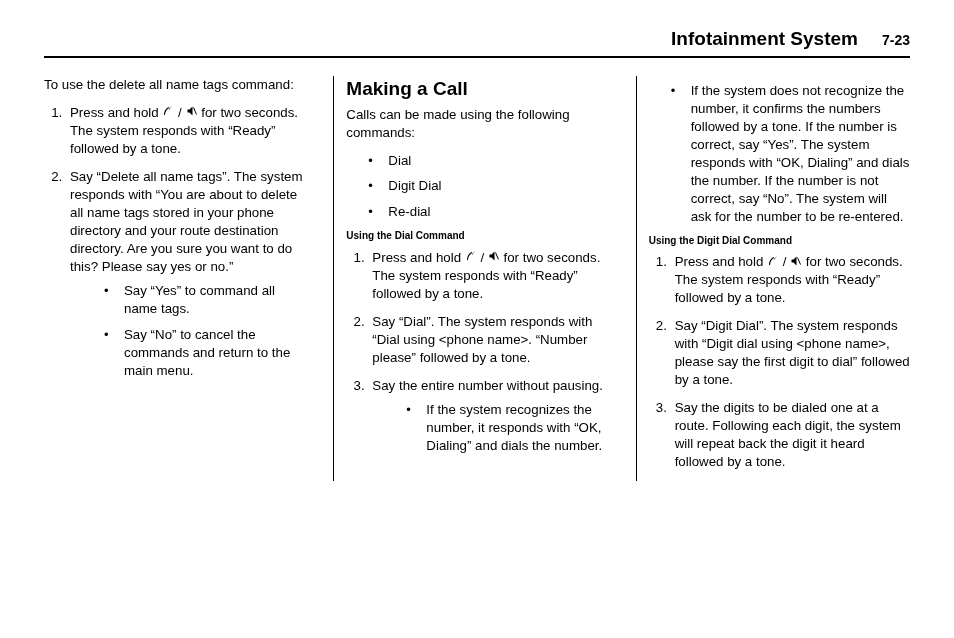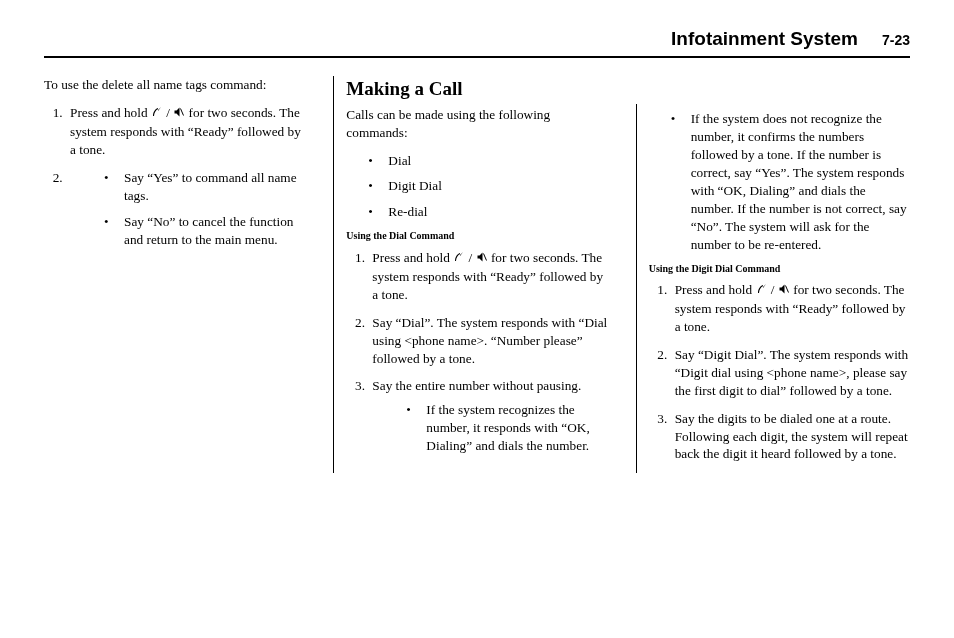--- a/index.html
+++ b/index.html
@@ -1,25 +1,25 @@
 <!DOCTYPE html>
 <html><head>
 <meta charset="utf-8">
 <style>
   * { box-sizing: border-box; margin: 0; padding: 0; }
   html, body { width: 954px; height: 638px; background: #fff; font-family: Arial, Helvetica, sans-serif; color: #000; }
   .page { width: 954px; height: 638px; padding: 28px 44px 20px 44px; position: relative; }
   .header { display: flex; justify-content: flex-end; align-items: baseline; border-bottom: 2.5px solid #000; padding-bottom: 6px; margin-bottom: 18px; }
   .header-title { font-weight: bold; font-size: 19px; margin-right: 24px; }
   .header-page { font-weight: bold; font-size: 14px; }
-  .columns { display: flex; gap: 16px; font-family: Liberation Serif, serif; }
+  .columns { display: flex; gap: 16px; }
   .col { flex: 1; padding: 0 12px; font-size: 13.3px; line-height: 1.35; }
   .col + .col { border-left: 1px solid #000; }
   .col:first-child { padding-left: 0; }
-  .col:last-child { padding-right: 0; margin-top: 28px; }
+  .col:last-child { padding-right: 0; }
   .para { margin-bottom: 10px; }
   .h2 { font-weight: bold; font-size: 19px; margin-bottom: 4px; }
   .h3 { font-weight: bold; font-size: 10px; margin-bottom: 6px; margin-top: 6px; }
   ol { list-style: decimal; padding-left: 22px; margin-bottom: 8px; }
   ol > li { margin-bottom: 10px; padding-left: 4px; }
   ul.bullets { list-style: none; padding-left: 28px; margin-bottom: 8px; }
   ul.bullets > li { position: relative; margin-bottom: 8px; padding-left: 14px; }
   ul.bullets > li::before { content: "•"; position: absolute; left: -6px; top: 0; font-size: 13px; }
   ul.sub-bullets { list-style: none; padding-left: 40px; margin-top: 6px; margin-bottom: 4px; }
   ul.sub-bullets > li { position: relative; margin-bottom: 8px; padding-left: 14px; }
@@ -43,23 +43,24 @@
       <ol>
         <li>
           <span>Press and hold </span><span class="icon"><svg viewBox="0 0 24 24">
                 <path d="M4 20 C4 12 8 6 14 4 L14 8 L20 2 L14 10 L14 6 C10 8 6 14 6 20 Z" fill="#000"></path>
               </svg></span><span> / </span><span class="icon"><svg viewBox="0 0 24 24">
                 <path d="M3 9 L7 9 L13 3 L13 21 L7 15 L3 15 Z" fill="#000"></path>
                 <line x1="15" y1="5" x2="21" y2="19" stroke="#000" stroke-width="2"></line>
               </svg></span><span> for two seconds. The system responds with “Ready” followed by a tone.</span>
         </li>
         <li>
+          <span>Say “Delete all name tags”. The system responds with “You are about to delete all name tags stored in your phone directory and your route destination directory. Are you sure you want to do this? Please say yes or no.”</span>
           <ul class="sub-bullets">
             <li>Say “Yes” to command all name tags.</li>
-            <li>Say “No” to cancel the function and return to the main menu.</li>
+            <li>Say “No” to cancel the commands and return to the main menu.</li>
           </ul>
         </li>
       </ol>
     </div>
 
     <div class="col">
       <div class="h2">Making a Call</div>
       <p class="para">Calls can be made using the following commands:</p>
       <ul class="bullets">
         <li>Dial</li>

